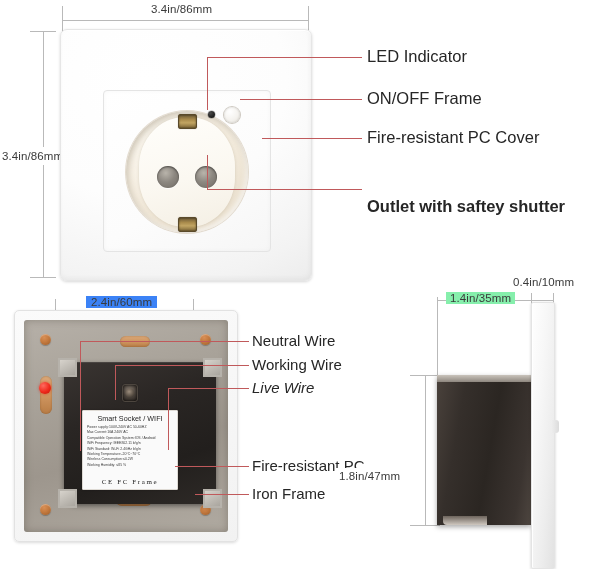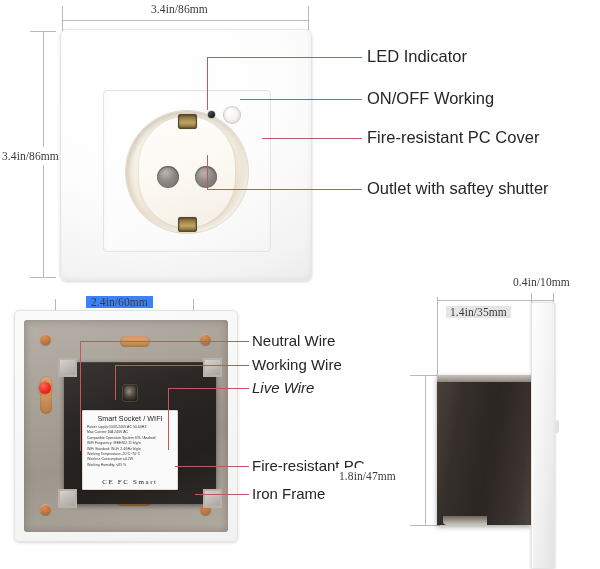--- a/index.html
+++ b/index.html
@@ -6,21 +6,21 @@
   body{
     width:600px;height:569px;position:relative;overflow:hidden;
     font-family:"Liberation Sans","DejaVu Sans",sans-serif;
     color:#2b2b2b;
   }
   .abs{position:absolute;}
 
   
   .dim-text{
     font-size:11.5px;color:#3a3a3a;letter-spacing:.1px;white-space:nowrap;
-    font-family:Liberation Serif, serif;
+    font-family:Liberation Sans, sans-serif;
   }
   .dim-line-h{height:1px;background:#b9b9b9;}
   .dim-line-v{width:1px;background:#b9b9b9;}
   .tick-v{width:1px;background:#b9b9b9;}
   .tick-h{height:1px;background:#b9b9b9;}
 
   
   .lead-h{height:1.3px;background:#c0595b;}
   .lead-v{width:1.3px;background:#c0595b;}
   .callout{
@@ -207,28 +207,28 @@
     <div class="abs" id="led-dot" style="left:104px;top:20px;"></div>
     <div class="abs" id="onoff-btn" style="left:120px;top:16px;"></div>
   </div>
 </div>
 
 <div class="abs lead-v" style="left:207px;top:57px;height:53px;"></div>
 <div class="abs lead-h" style="left:207px;top:57px;width:155px;"></div>
 <div class="abs callout" style="left:367px;top:48px;">LED Indicator</div>
 
 <div class="abs lead-h" style="left:240px;top:99px;width:122px;"></div>
-<div class="abs callout" style="left:367px;top:90px;">ON/OFF Working</div>
+<div class="abs callout" style="left:367px;top:90px;">ON/OFF Frame</div>
 
 <div class="abs lead-h" style="left:262px;top:138px;width:100px;"></div>
 <div class="abs callout" style="left:367px;top:129px;text-align:center;">Fire-resistant PC Cover</div>
 
 <div class="abs lead-v" style="left:207px;top:155px;height:35px;"></div>
 <div class="abs lead-h" style="left:207px;top:189px;width:155px;"></div>
-<div class="abs callout" style="left:367px;top:180px;">Outlet with saftey shutter</div>
+<div class="abs callout" style="left:367px;top:198px;font-weight:bold;">Outlet with saftey shutter</div>
 
 <div class="abs tick-v" style="left:55px;top:299px;height:24px;"></div>
 <div class="abs tick-v" style="left:193px;top:299px;height:24px;"></div>
 <div class="abs dim-line-h" style="left:55px;top:313px;width:139px;"></div>
 <div class="abs dim-text" style="left:86px;top:296px;background:#3b82f6;padding:0 5px;">2.4in/60mm</div>
 
 <div class="abs" id="back-plate">
   <div class="abs" id="back-inner">
 
     <div class="abs screw-post" style="left:16px;top:14px;"></div>
@@ -263,21 +263,21 @@
       <div class="abs" id="spec-label">
         <div id="spec-title">Smart Socket / WIFI</div>
         <div class="spec-line">Power supply:100V-240V AC  50-60HZ</div>
         <div class="spec-line">Max Current:16A  240V AC</div>
         <div class="spec-line">Compatible Operation System:IOS / Android</div>
         <div class="spec-line">WiFi Frequency: IEEE802.11 b/g/n</div>
         <div class="spec-line">WiFi Standard: Wi-Fi 2.4GHz b/g/n</div>
         <div class="spec-line">Working Temperature:-20°C~70°C</div>
         <div class="spec-line">Wireless Consumption:≤0.2W</div>
         <div class="spec-line">Working Humidity: ≤85 %</div>
-        <div id="cert-row">CE  FC  Smart</div>
+        <div id="cert-row">CE  FC  Frame</div>
       </div>
     </div>
   </div>
 </div>
 
 <div class="abs lead-v" style="left:80px;top:341px;height:110px;"></div>
 <div class="abs lead-h" style="left:80px;top:341px;width:169px;"></div>
 <div class="abs callout-sm" style="left:252px;top:333px;">Neutral Wire</div>
 
 <div class="abs lead-v" style="left:115px;top:365px;height:35px;"></div>
@@ -294,21 +294,21 @@
 <div class="abs lead-h" style="left:195px;top:494px;width:54px;"></div>
 <div class="abs callout-sm" style="left:252px;top:486px;">Iron Frame</div>
 
 <div class="abs dim-text" style="left:513px;top:276px;">0.4in/10mm</div>
 <div class="abs tick-v" style="left:531px;top:293px;height:14px;"></div>
 <div class="abs tick-v" style="left:553px;top:293px;height:14px;"></div>
 <div class="abs dim-line-h" style="left:531px;top:300px;width:23px;"></div>
 
 <div class="abs tick-v" style="left:437px;top:297px;height:86px;"></div>
 <div class="abs dim-line-h" style="left:437px;top:300px;width:95px;"></div>
-<div class="abs dim-text" style="left:446px;top:306px;background:#e5e5e5;padding:0 4px;">1.4in/35mm</div>
+<div class="abs dim-text" style="left:446px;top:292px;background:#86efac;padding:0 4px;">1.4in/35mm</div>
 
 <div class="abs tick-h" style="left:410px;top:375px;width:30px;"></div>
 <div class="abs tick-h" style="left:410px;top:525px;width:30px;"></div>
 <div class="abs dim-line-v" style="left:425px;top:375px;height:151px;"></div>
 <div class="abs dim-text" style="left:336px;top:468px;background:#fff;padding:2px 3px;">1.8in/47mm</div>
 
 <div class="abs" id="side-body">
   <div class="abs" id="side-body-top"></div>
   <div class="abs" id="side-body-bottom"></div>
 </div>

